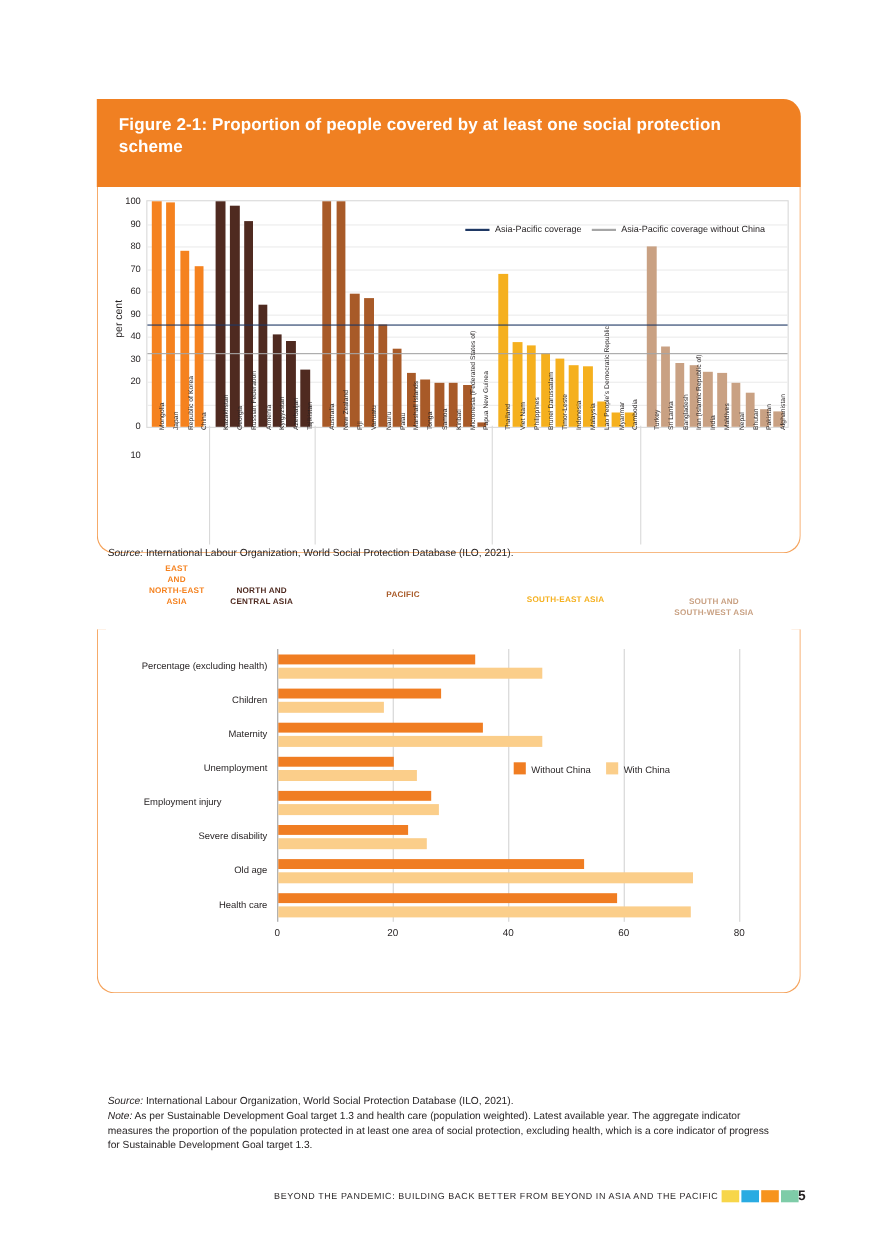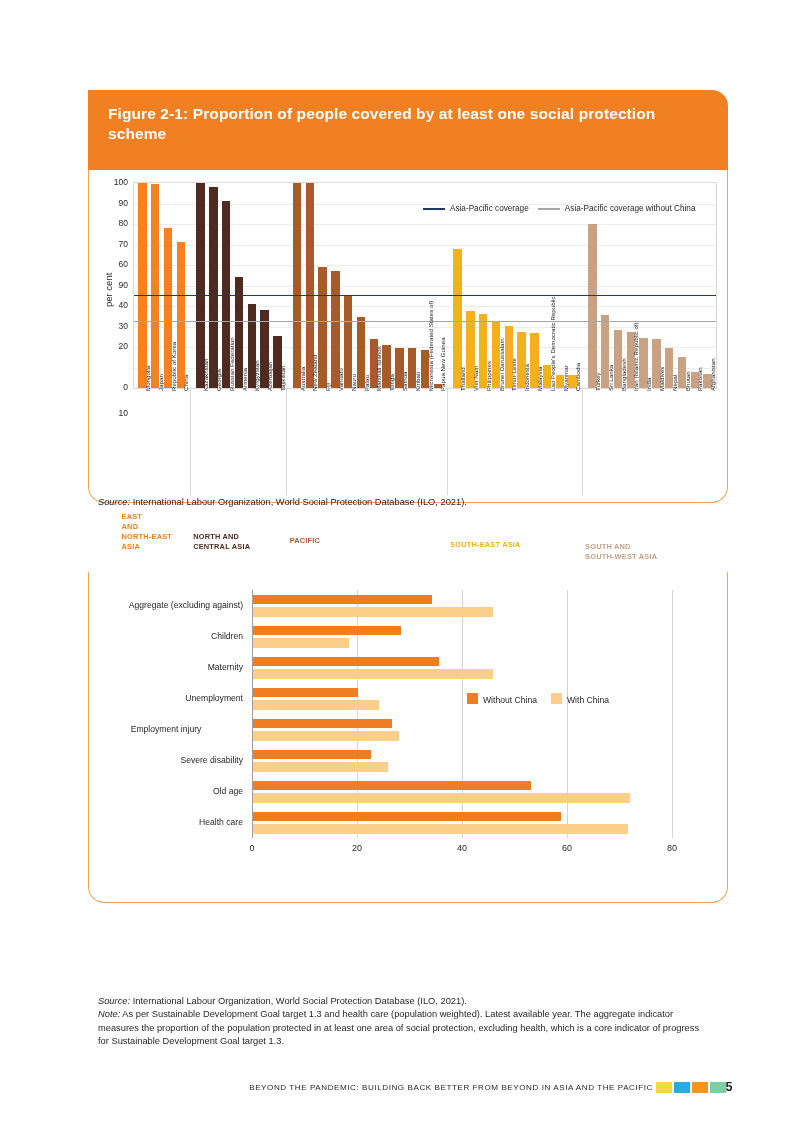--- a/index.html
+++ b/index.html
@@ -53,21 +53,21 @@
   .bar{position:absolute;bottom:0;}
 
   .grp-sep{position:absolute;width:1px;background:#d9d9d9;}
 
   .clabel{
     position:absolute;font-size:6.1px;color:#231f20;white-space:nowrap;
     transform:rotate(-90deg);transform-origin:left top;
     letter-spacing:.05px;
   }
   .reglabel{
-    position:absolute;font-size:7.4px;font-weight:bold;
+    position:absolute;font-size:7.4px;font-weight:bold;text-align:center;
     line-height:1.35;letter-spacing:.2px;
   }
   .leg1{position:absolute;font-size:8.2px;color:#231f20;white-space:nowrap;}
   .leg1 .swatch{display:inline-block;width:22px;height:2px;vertical-align:middle;margin-right:5px;}
 
   
   #fig2-card{left:88px;top:572px;width:640px;}
   #fig2-head{min-height:52px;}
   #fig2-body{height:330px;}
 
@@ -238,21 +238,21 @@
           <div class="vgrid" style="left: 163px; top: 18px; height: 248px; background: rgb(158, 158, 158);"></div>
           <div class="xtick2" style="left: 148px; top: 271px;">0</div>
           <div class="vgrid" style="left: 268px; top: 18px; height: 248px;"></div>
           <div class="xtick2" style="left: 253px; top: 271px;">20</div>
           <div class="vgrid" style="left: 373px; top: 18px; height: 248px;"></div>
           <div class="xtick2" style="left: 358px; top: 271px;">40</div>
           <div class="vgrid" style="left: 478px; top: 18px; height: 248px;"></div>
           <div class="xtick2" style="left: 463px; top: 271px;">60</div>
           <div class="vgrid" style="left: 583px; top: 18px; height: 248px;"></div>
           <div class="xtick2" style="left: 568px; top: 271px;">80</div>
-          <div class="hbar-label" style="left: 0px; width: 154px; top: 27.5px;">Aggregate (excluding against)</div>
+          <div class="hbar-label" style="left: 0px; width: 154px; top: 27.5px;">Percentage (excluding health)</div>
           <div class="hbar" style="left: 164px; width: 178.5px; height: 9.5px; background: rgb(240, 125, 34); top: 22.5px;"></div>
           <div class="hbar" style="left: 164px; width: 240.45px; height: 9.5px; background: rgb(251, 206, 138); top: 35px;"></div>
           <div class="hbar-label" style="left: 0px; width: 154px; top: 58.5px;">Children</div>
           <div class="hbar" style="left: 164px; width: 148.05px; height: 9.5px; background: rgb(240, 125, 34); top: 53.5px;"></div>
           <div class="hbar" style="left: 164px; width: 95.55px; height: 9.5px; background: rgb(251, 206, 138); top: 66px;"></div>
           <div class="hbar-label" style="left: 0px; width: 154px; top: 89.5px;">Maternity</div>
           <div class="hbar" style="left: 164px; width: 186.375px; height: 9.5px; background: rgb(240, 125, 34); top: 84.5px;"></div>
           <div class="hbar" style="left: 164px; width: 240.45px; height: 9.5px; background: rgb(251, 206, 138); top: 97px;"></div>
           <div class="hbar-label" style="left: 0px; width: 154px; top: 120.5px;">Unemployment</div>
           <div class="hbar" style="left: 164px; width: 105px; height: 9.5px; background: rgb(240, 125, 34); top: 115.5px;"></div>

